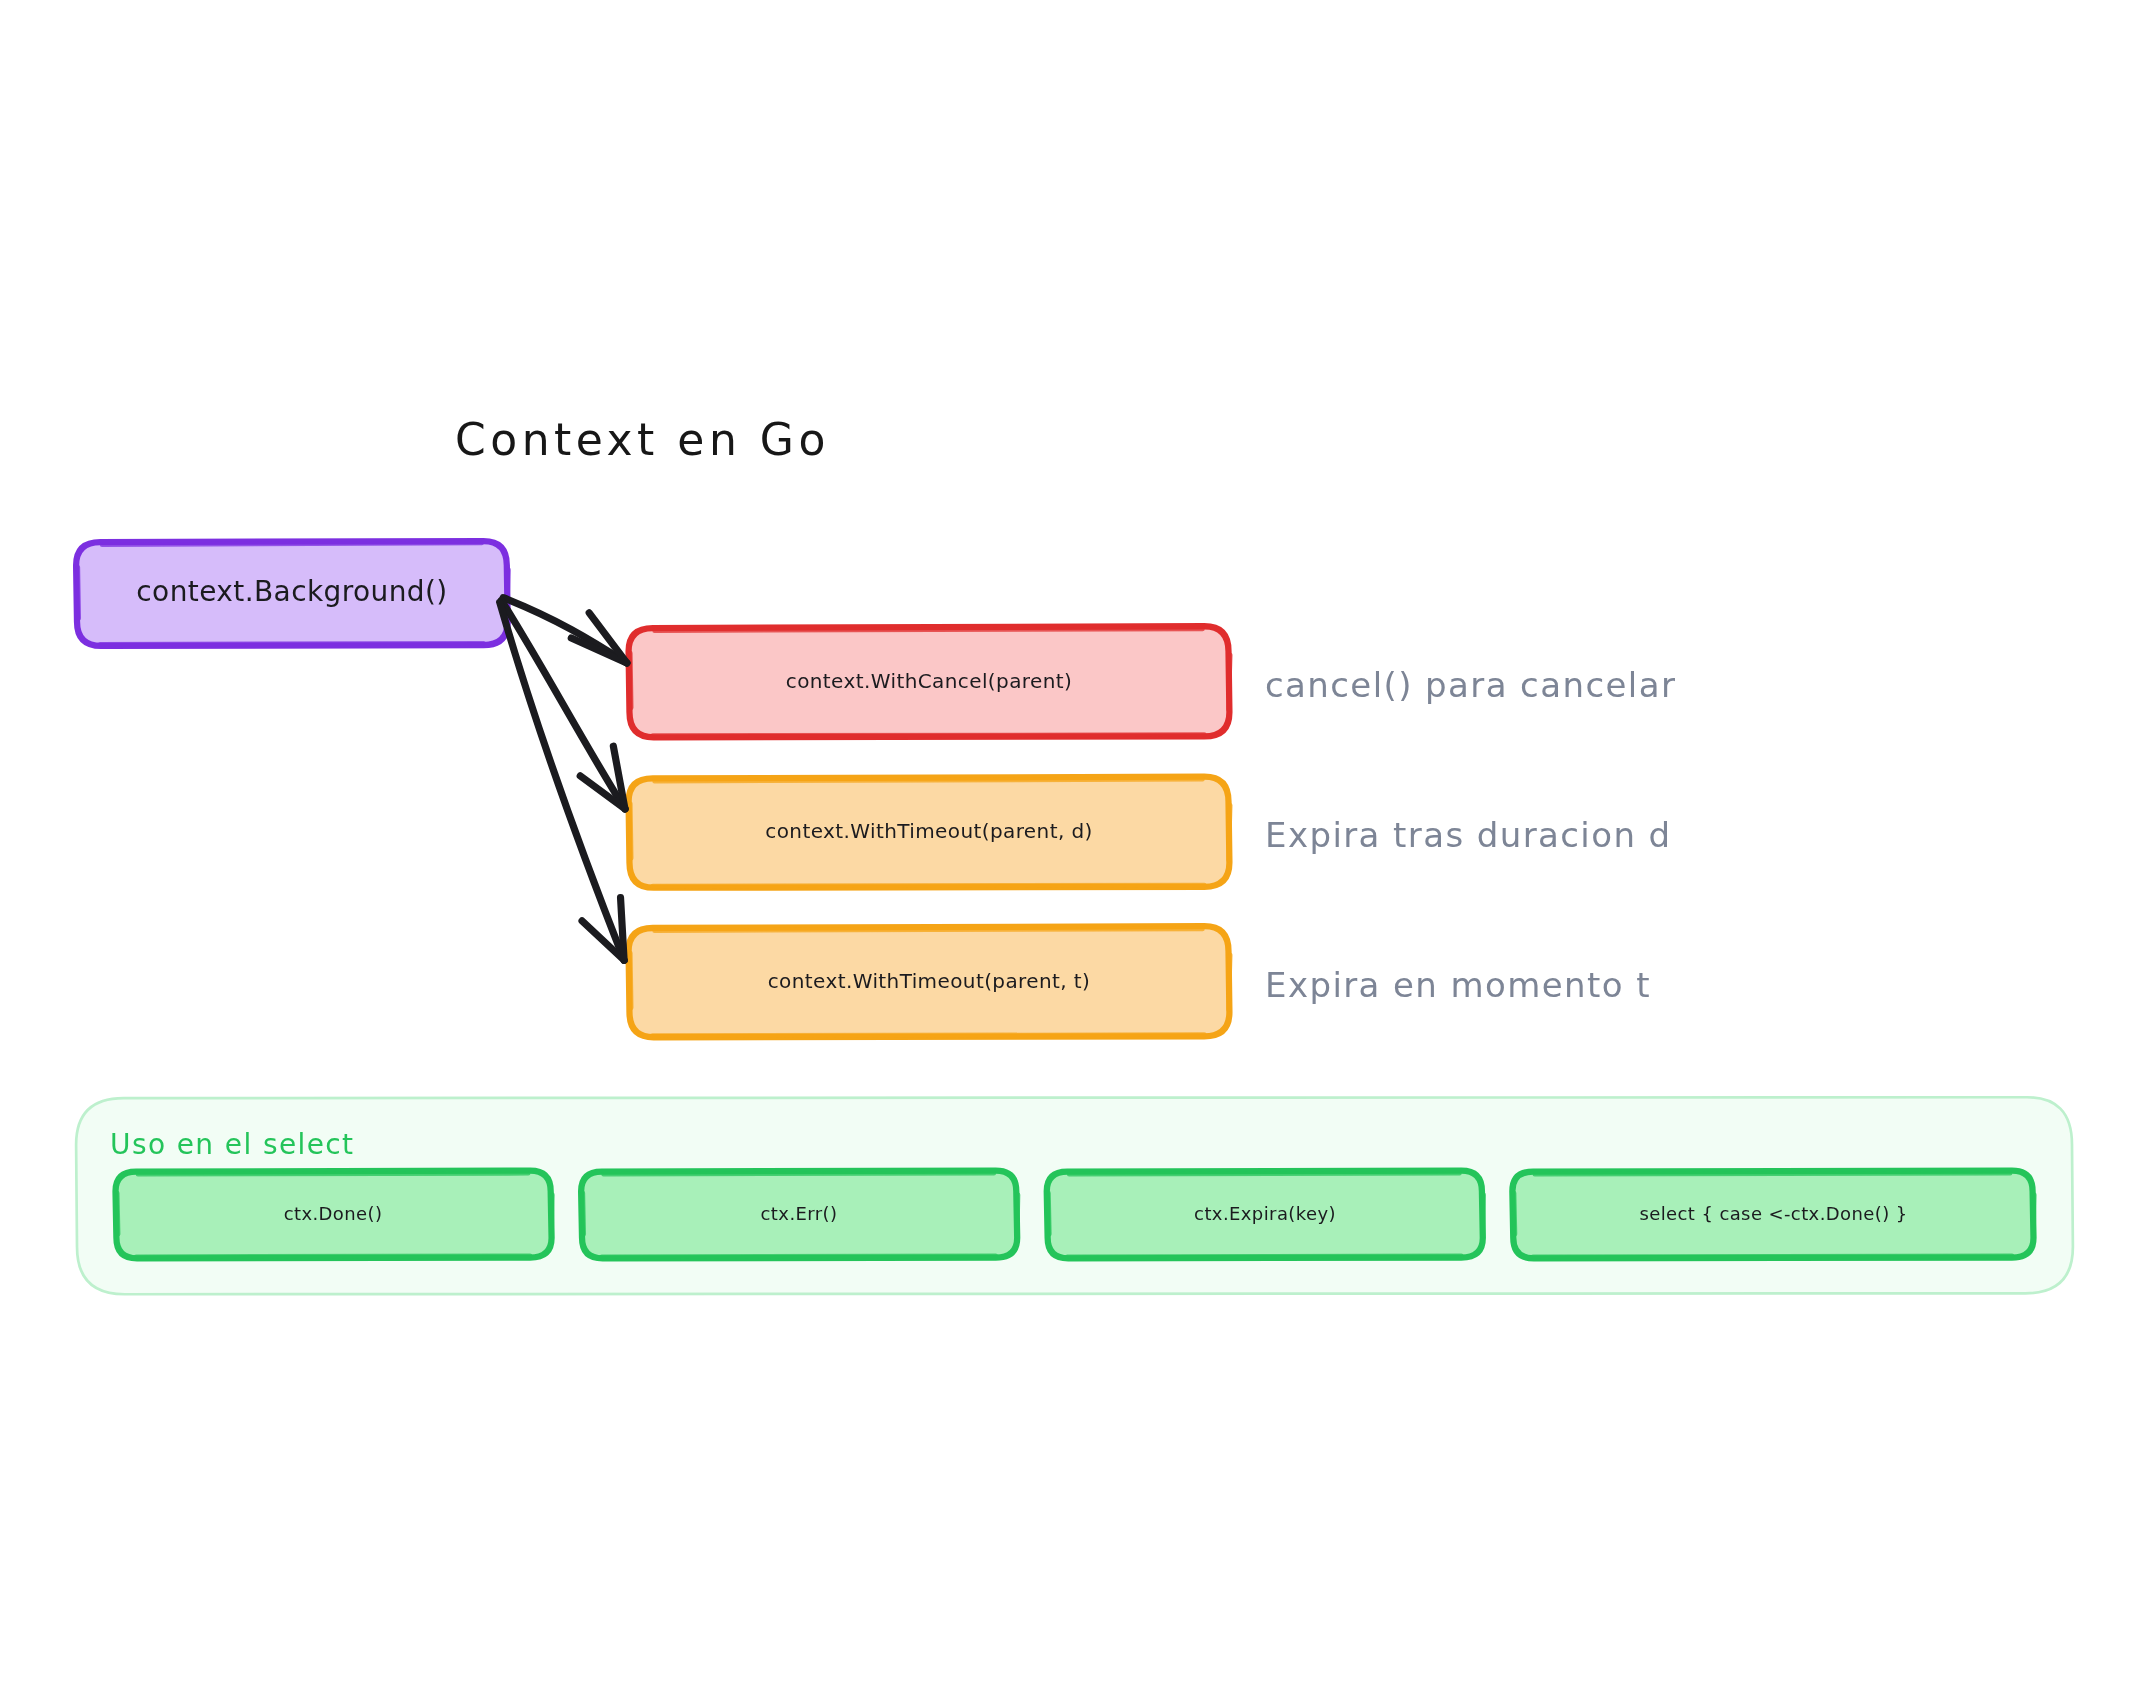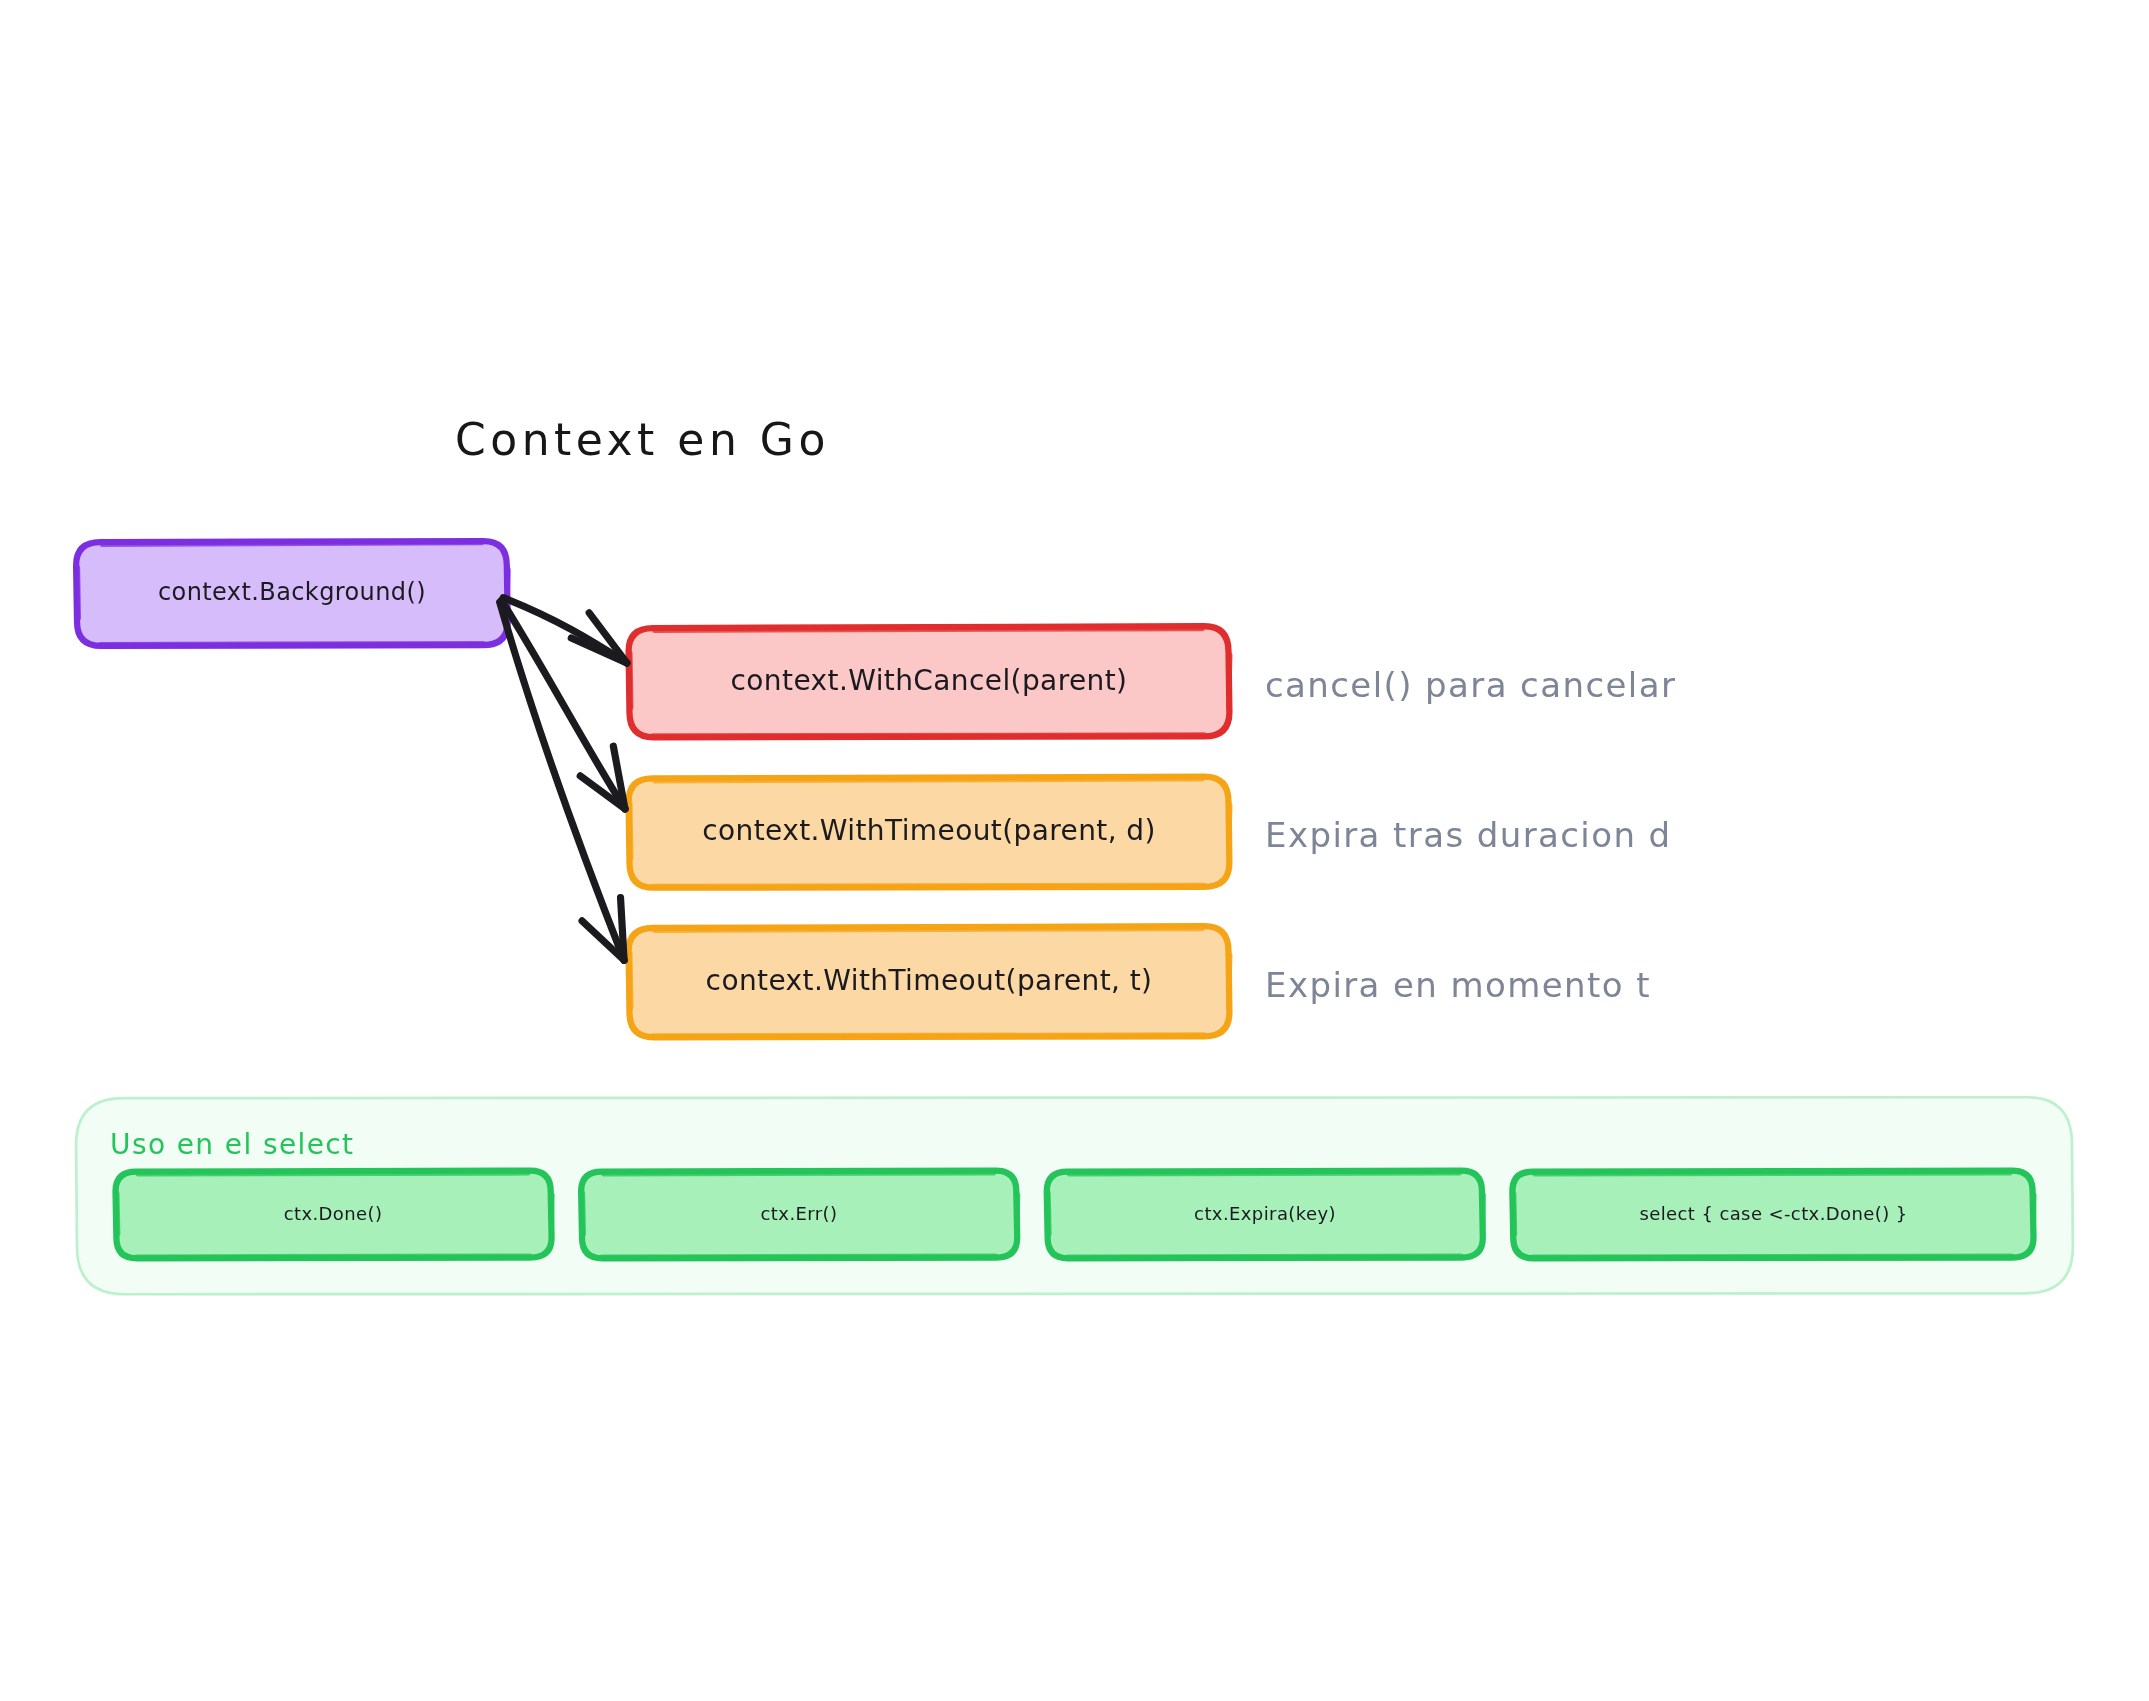--- a/index.html
+++ b/index.html
@@ -55,28 +55,28 @@
     font-family: "DejaVu Sans", sans-serif;
     white-space: nowrap;
   }
   
   #root-node {
     left: 76px;
     top: 540px;
     width: 432px;
     height: 105px;
   }
-  #root-node .node-label { font-size: 24px; }
+  #root-node .node-label { font-size: 28px; }
 
   
   .derived { width: 600px; height: 109px; left: 629px; }
   #node-withcancel   { top: 627px; }
   #node-withtimeout  { top: 777px; }
   #node-withdeadline { top: 927px; }
-  .derived .node-label { font-size: 28px; }
+  .derived .node-label { font-size: 20px; }
 
   
   .annotation {
     position: absolute;
     color: #7d8596;
     font-size: 34px;
     letter-spacing: 1.4px;
     white-space: nowrap;
     font-family: "DejaVu Sans", sans-serif;
   }

